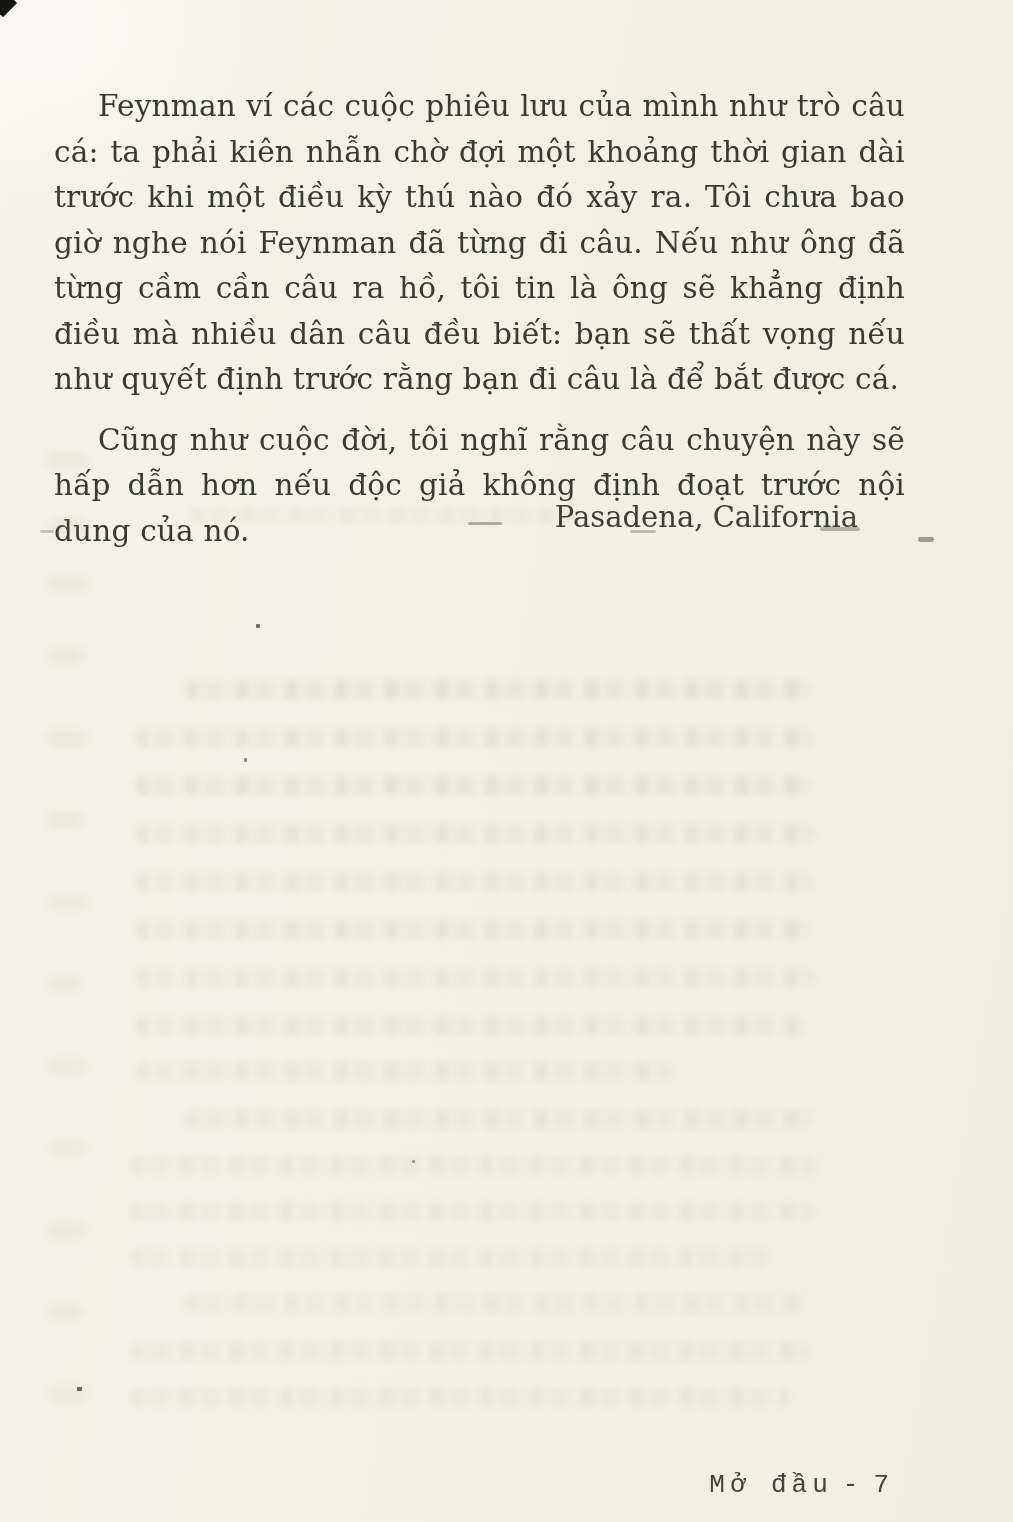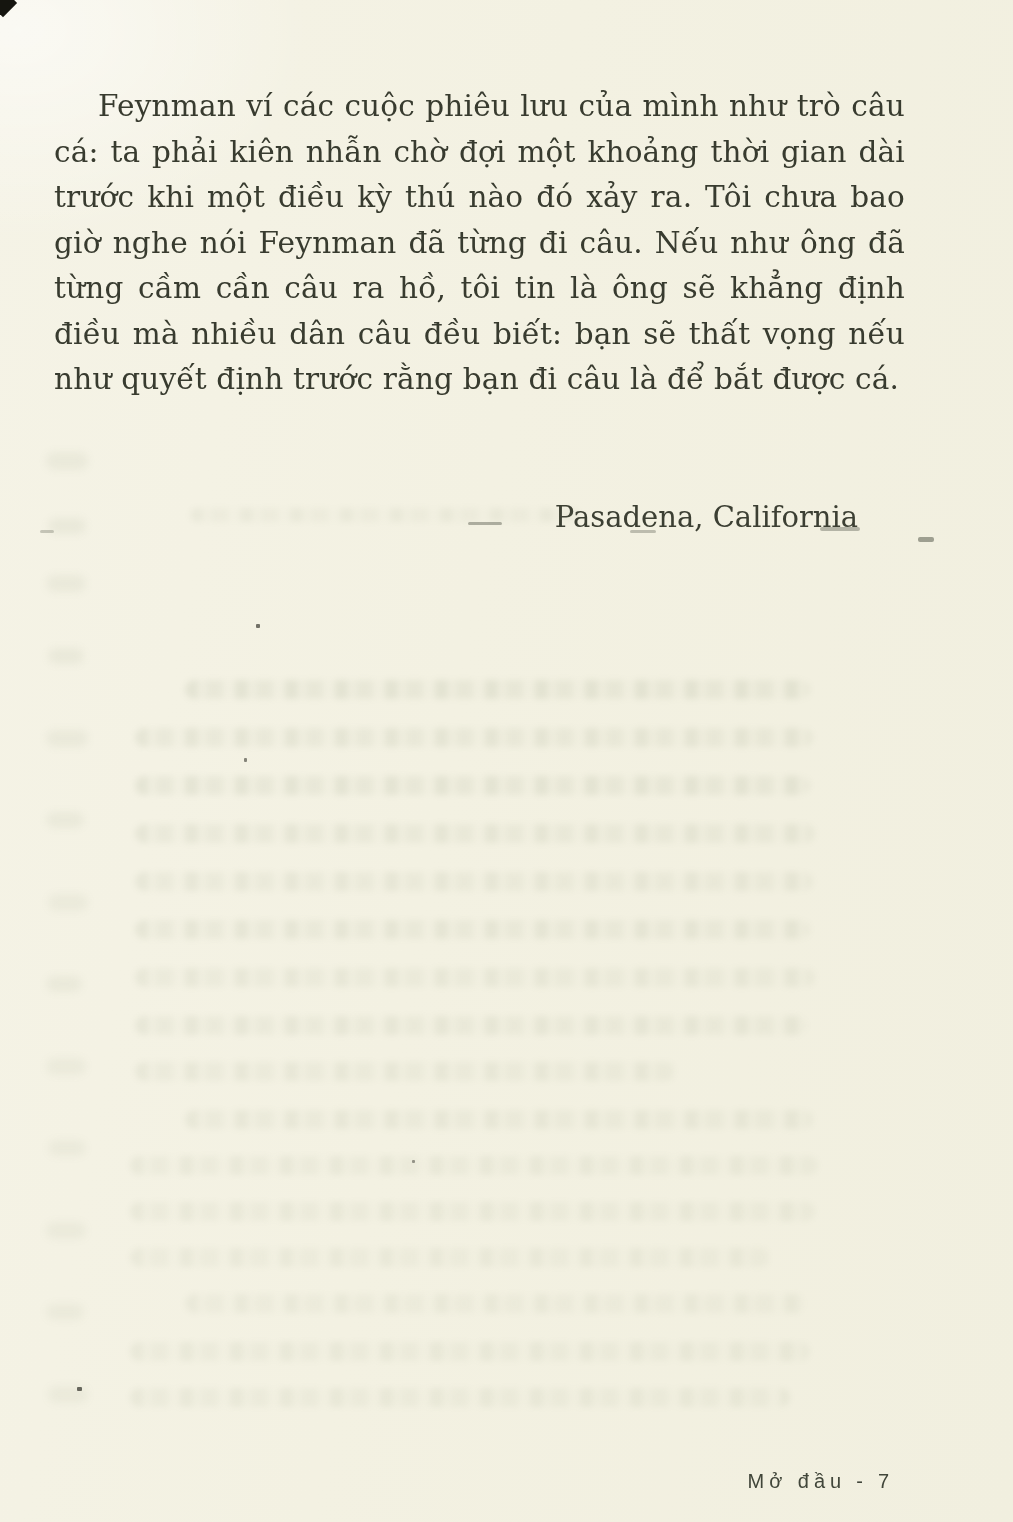--- a/index.html
+++ b/index.html
@@ -29,22 +29,22 @@
   .body-text p + p{margin-top:15px;}
   .signature{
     position:absolute;right:155px;top:497px;
     text-align:center;
     font-size:29px;line-height:41px;
     color:#3c3f33;
   }
   .signature .ital{font-style:italic;}
   .footer{
     position:absolute;right:119px;top:1470px;
-    font-family:Liberation Sans, sans-serif;
-    font-size:20px;letter-spacing:5px;
+    font-family:Liberation Mono, monospace;
+    font-size:26px;letter-spacing:5px;
     color:#41463a;
     white-space:nowrap;
   }
   .footer .sep{margin:0 10px;}
   
   .ghost{
     position:absolute;height:19px;border-radius:9px;
     background:repeating-linear-gradient(90deg,
       rgba(138,148,118,0.85) 0px, rgba(138,148,118,0.85) 13px,
       rgba(138,148,118,0.25) 13px, rgba(138,148,118,0.25) 21px,
@@ -65,20 +65,21 @@
 </style>
 </head>
 <body>
 
 <div class="page">
 
   <div class="corner-mark"></div>
 
   <div class="body-text">
     <p>Feynman ví các cuộc phiêu lưu của mình như trò câu cá: ta phải kiên nhẫn chờ đợi một khoảng thời gian dài trước khi một điều kỳ thú nào đó xảy ra. Tôi chưa bao giờ nghe nói Feynman đã từng đi câu. Nếu như ông đã từng cầm cần câu ra hồ, tôi tin là ông sẽ khẳng định điều mà nhiều dân câu đều biết: bạn sẽ thất vọng nếu như quyết định trước rằng bạn đi câu là để bắt được cá.</p>
+    <p>Cũng như cuộc đời, tôi nghĩ rằng câu chuyện này sẽ hấp dẫn hơn nếu độc giả không định đoạt trước nội dung của nó.</p>
   </div>
 
   <div class="signature">
     <div>Pasadena, California</div>
   </div>
 
   <div class="ghost" style="left:190px;top:508px;width:390px;height:14px;opacity:0.10;"></div>
   <div class="smudge" style="left:468px;top:522px;width:34px;height:3px;opacity:0.45;"></div>
   <div class="smudge" style="left:630px;top:530px;width:26px;height:3px;opacity:0.35;"></div>
   <div class="smudge" style="left:820px;top:527px;width:40px;height:4px;opacity:0.40;"></div>

